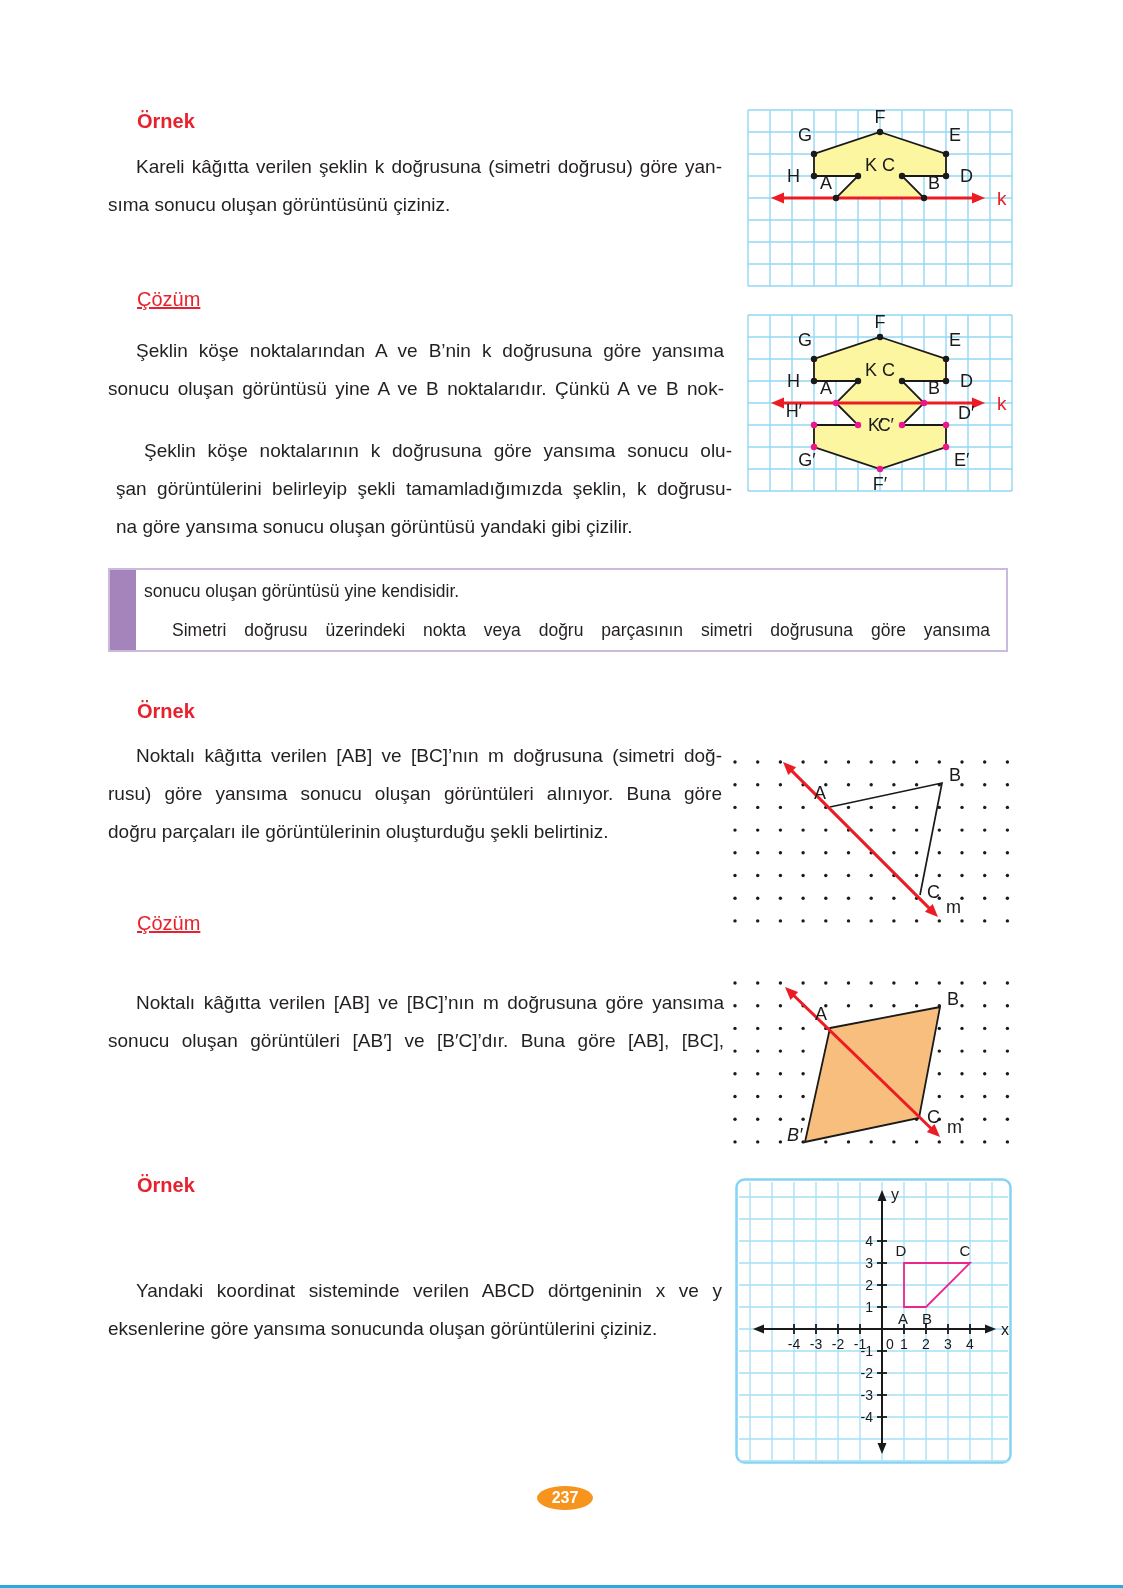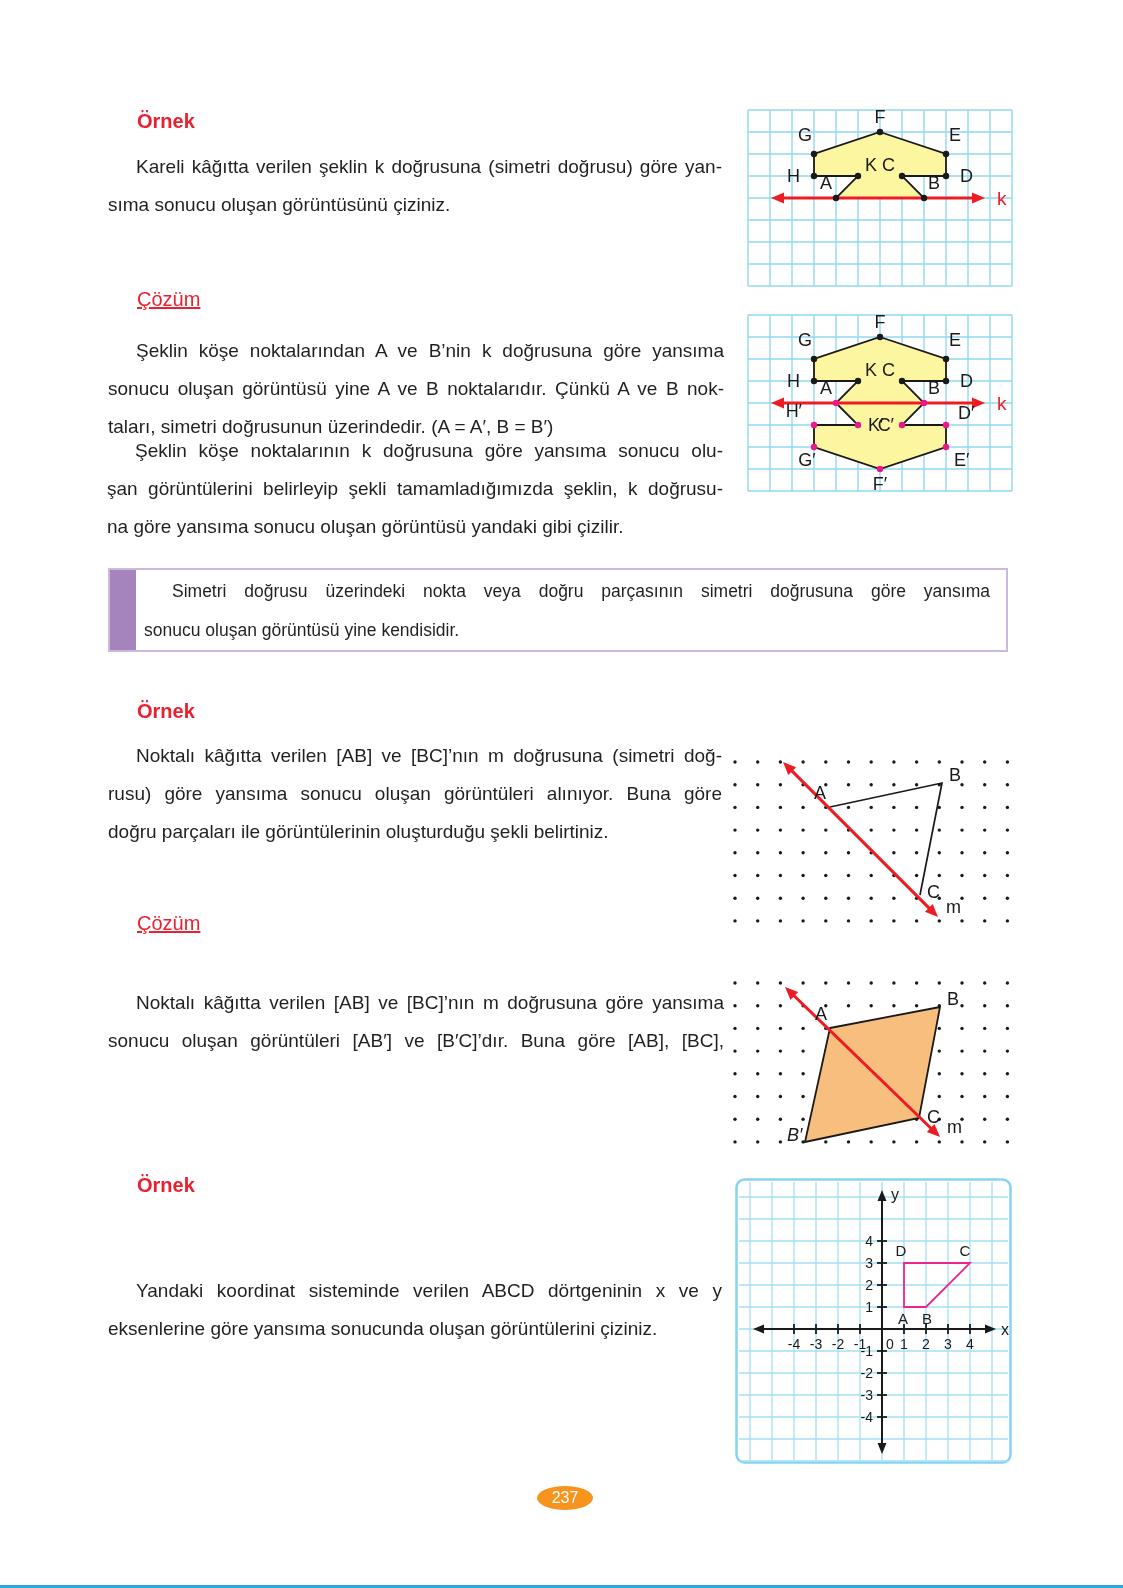--- a/index.html
+++ b/index.html
@@ -15,21 +15,21 @@
   .para .jl{text-align-last:justify;}
   .para .first{padding-left:28px;}
   .notebox{position:absolute;left:108px;top:568px;width:900px;height:84px;
     border:2px solid #CBB9DE;background:#fff;box-sizing:border-box;}
   .notebar{position:absolute;left:0;top:0;bottom:0;width:26px;background:#A584BC;}
   .notetext{position:absolute;left:34px;right:16px;top:2px;font-size:17.5px;line-height:39px;}
   .notetext .ln{text-align:justify;}
   .notetext .jl{text-align-last:justify;}
   .notetext .first{padding-left:28px;}
   .badge{position:absolute;left:537px;top:1486px;width:56px;height:24px;border-radius:50%;
-    background:#F7941E;color:#ffffff;font-weight:normal;font-size:16px;line-height:24px;text-align:center;}
+    background:#F7941E;color:#ffffff;font-weight:bold;font-size:16px;line-height:24px;text-align:center;}
   .footer-line{position:absolute;left:0;bottom:0;width:100%;height:3px;background:#29ABE2;}
   svg.fig{position:absolute;overflow:visible;}
   svg text{font-family:"Liberation Sans",sans-serif;}
 </style>
 </head>
 <body>
 
 <h2 class="h-red h-bold" style="left:137px;top:110px;">Örnek</h2>
 <div class="para" style="left:108px;top:148px;width:614px;">
     <div class="ln jl first">Kareli kâğıtta verilen şeklin k doğrusuna (simetri doğrusu) göre yan-</div>
@@ -80,23 +80,22 @@
     <circle cx="100" cy="100" r="3.2" fill="#1A1A1A"></circle>
     <text x="90" y="91" fill="#1A1A1A" font-size="18" text-anchor="middle">A</text>
     <circle cx="188" cy="100" r="3.2" fill="#1A1A1A"></circle>
     <text x="198" y="91" fill="#1A1A1A" font-size="18" text-anchor="middle">B</text>
   </svg>
 
 <h2 class="h-red h-norm" style="left:137px;top:288px;">Çözüm</h2>
 <div class="para" style="left:108px;top:332px;width:616px;">
     <div class="ln jl first">Şeklin köşe noktalarından A ve B’nin k doğrusuna göre yansıma</div>
     <div class="ln jl">sonucu oluşan görüntüsü yine A ve B noktalarıdır. Çünkü A ve B nok-</div>
-    <div class="ln">taları, simetri doğrusunun üzerindedir.  (A = A′,  B = B′)</div>
-  </div>
-<div class="para" style="left:107px;top:432px;width:616px;">
+  </div>
+<div class="para" style="left:116px;top:432px;width:616px;">
     <div class="ln jl first">Şeklin köşe noktalarının k doğrusuna göre yansıma sonucu olu-</div>
     <div class="ln jl">şan görüntülerini belirleyip şekli tamamladığımızda şeklin, k doğrusu-</div>
     <div class="ln">na göre yansıma sonucu oluşan görüntüsü yandaki gibi çizilir.</div>
   </div>
 <svg class="fig" id="fig-square2" width="296" height="200" style="left:736px;top:303px;">
     <line x1="12" y1="12" x2="12" y2="188" stroke="#92D8F3" stroke-width="1.4"></line>
     <line x1="34" y1="12" x2="34" y2="188" stroke="#92D8F3" stroke-width="1.4"></line>
     <line x1="56" y1="12" x2="56" y2="188" stroke="#92D8F3" stroke-width="1.4"></line>
     <line x1="78" y1="12" x2="78" y2="188" stroke="#92D8F3" stroke-width="1.4"></line>
     <line x1="100" y1="12" x2="100" y2="188" stroke="#92D8F3" stroke-width="1.4"></line>
@@ -153,22 +152,22 @@
     <text x="71" y="163" fill="#1A1A1A" font-size="18" text-anchor="middle">G′</text>
     <circle cx="210" cy="144" r="3.2" fill="#EC168D"></circle>
     <text x="218" y="163" fill="#1A1A1A" font-size="18" text-anchor="start">E′</text>
     <circle cx="144" cy="166" r="3.2" fill="#EC168D"></circle>
     <text x="144" y="187" fill="#1A1A1A" font-size="18" text-anchor="middle">F′</text>
   </svg>
 
 <div class="notebox">
   <div class="notebar"></div>
   <div class="notetext">
+      <div class="ln">sonucu oluşan görüntüsü yine kendisidir.</div>
       <div class="ln jl first">Simetri doğrusu üzerindeki nokta veya doğru parçasının simetri doğrusuna göre yansıma</div>
-      <div class="ln">sonucu oluşan görüntüsü yine kendisidir.</div>
     </div>
 </div>
 
 <h2 class="h-red h-bold" style="left:137px;top:700px;">Örnek</h2>
 <div class="para" style="left:108px;top:737px;width:614px;">
     <div class="ln jl first">Noktalı kâğıtta verilen [AB] ve [BC]’nın m doğrusuna (simetri doğ-</div>
     <div class="ln jl">rusu) göre yansıma sonucu oluşan görüntüleri alınıyor. Buna göre</div>
     <div class="ln">doğru parçaları ile görüntülerinin oluşturduğu şekli belirtiniz.</div>
   </div>
 <svg class="fig" id="fig-dots1" width="292" height="192" style="left:725px;top:745px;">

